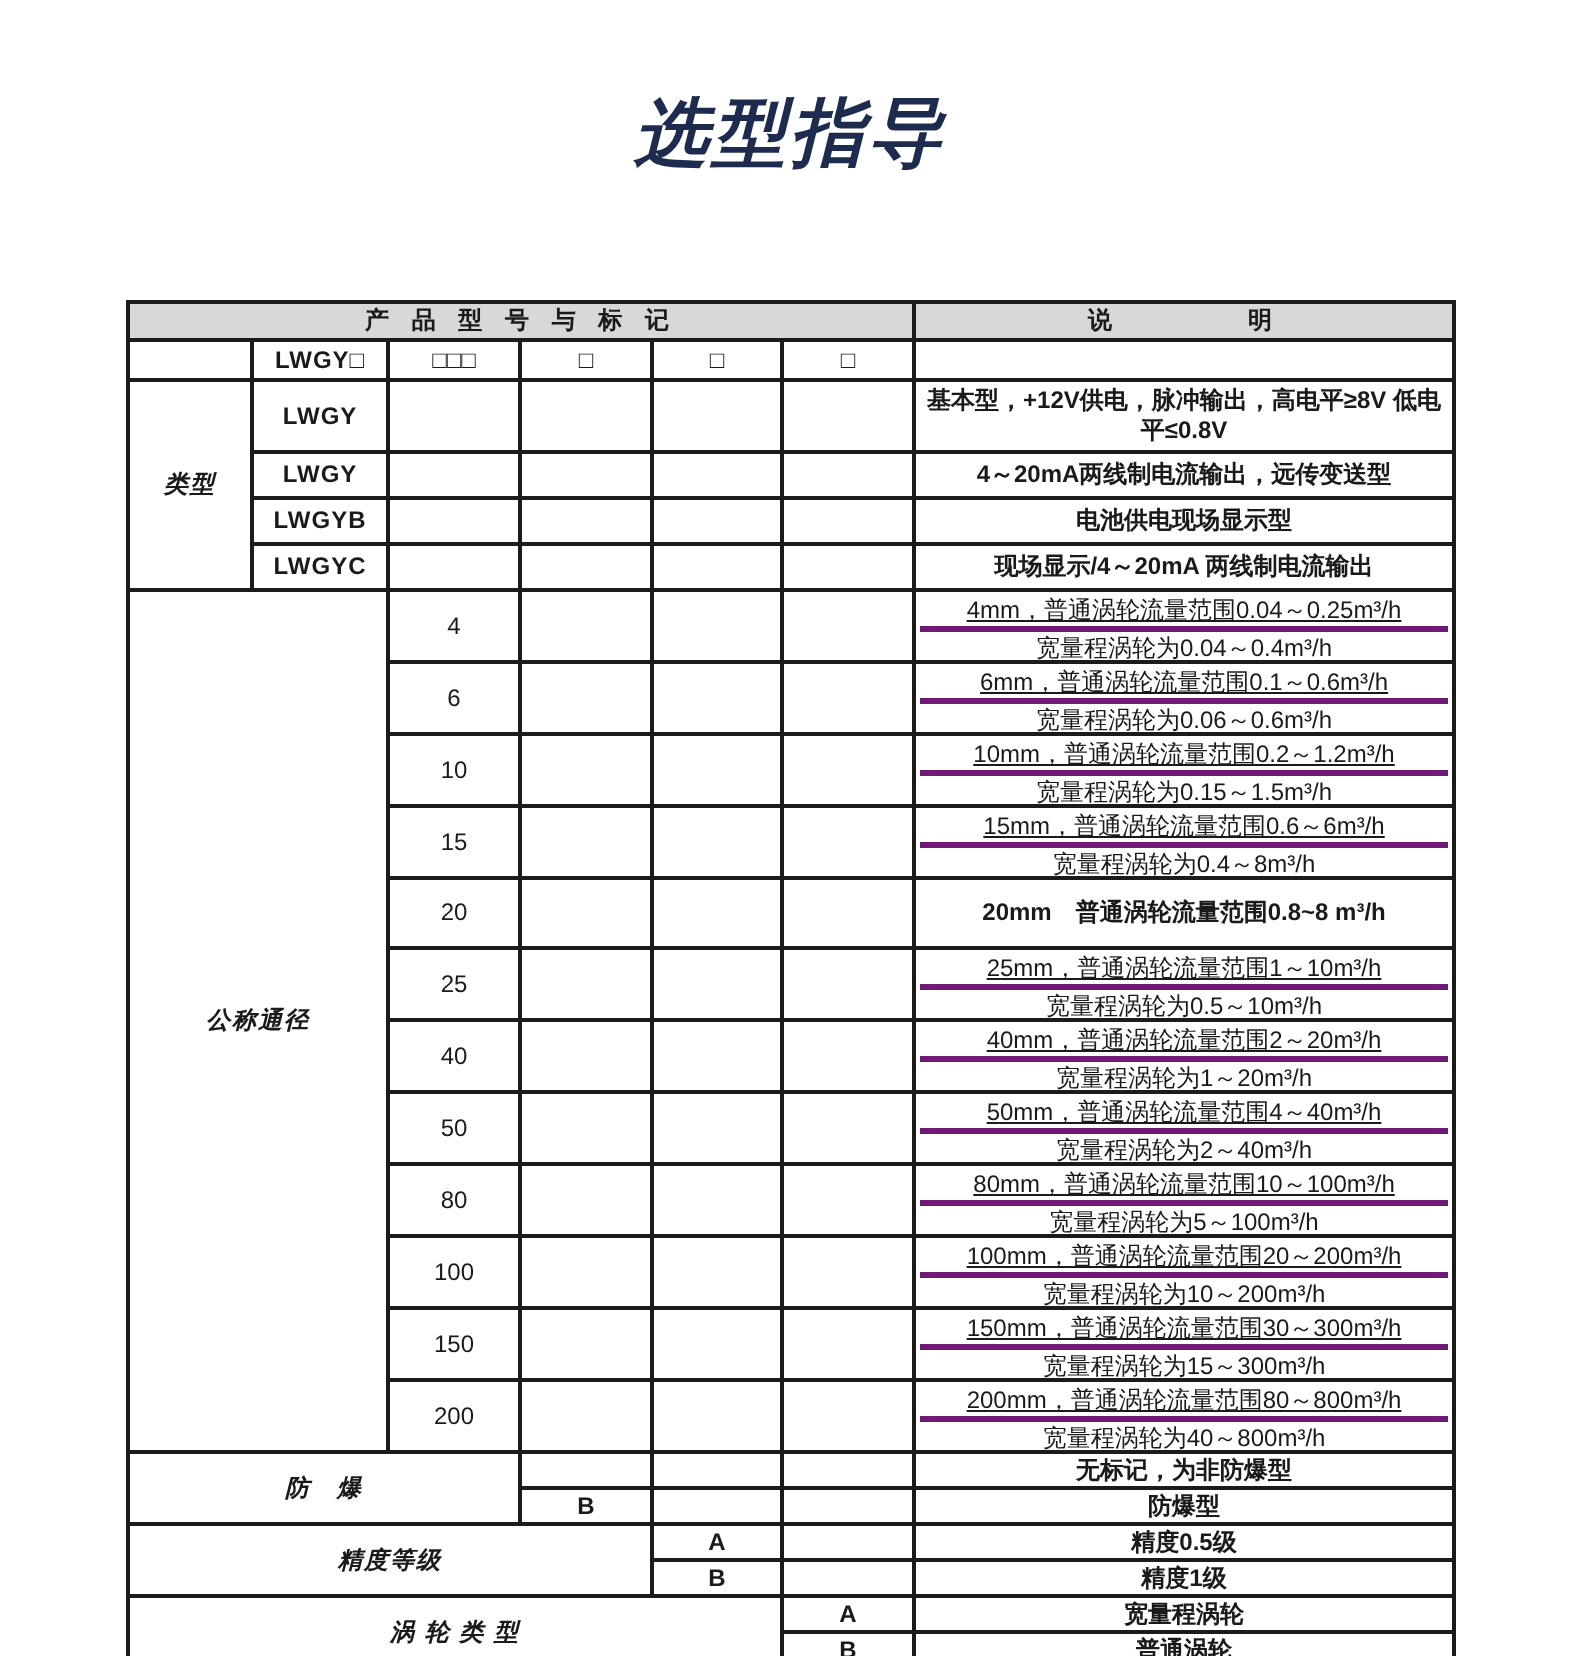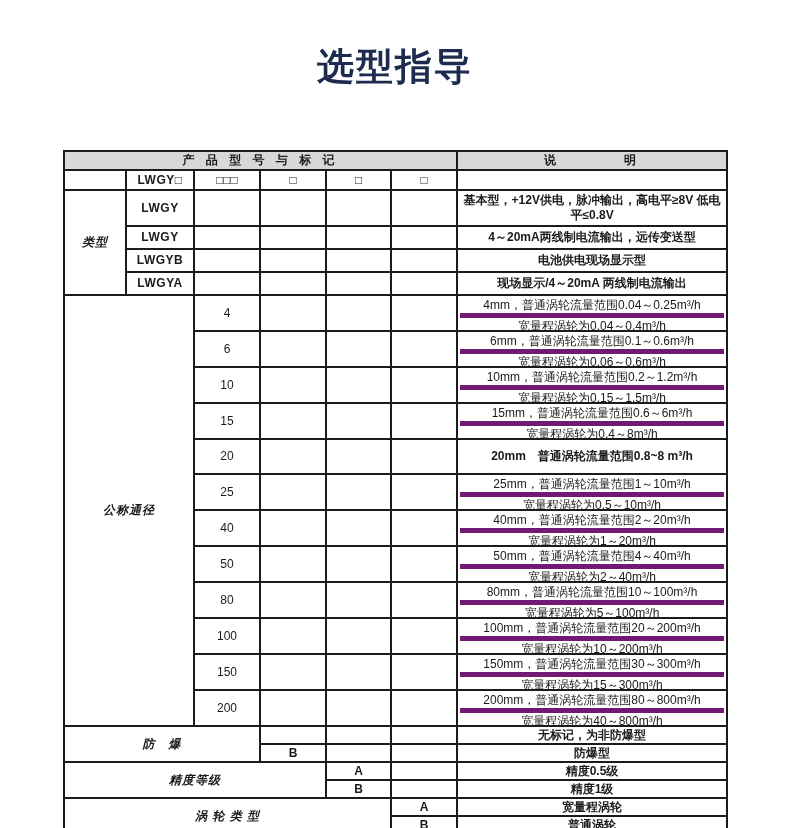--- a/index.html
+++ b/index.html
@@ -12,20 +12,21 @@
     overflow: hidden;
   }
   .page-title {
     position: absolute;
     top: 42px; left: 0; width: 790px;
     text-align: center;
     font-size: 37px;
     font-weight: bold;
     color: #1c2b4e;
     letter-spacing: 2px;
+    font-style: italic;
   }
   table.guide {
     position: absolute;
     left: 63px; top: 120px;
     width: 663px;
     border-collapse: collapse;
     table-layout: fixed;
     background: #ffffff;
     margin-top: 30px;
   }
@@ -57,22 +58,22 @@
     font-weight: bold;
     font-size: 12.5px;
     letter-spacing: 0.5px;
   }
   td.mark-cell { font-weight: bold; font-size: 12.5px; }
   td.squares-cell { font-weight: bold; font-size: 13px; }
   td.label-cell { font-weight: bold; font-size: 13px; letter-spacing: 1px; font-style: italic; }
   td.desc-cell { font-size: 12px; font-weight: bold; }
   td.desc2-cell { padding: 0; }
   .desc2-cell .line { height: 16px; line-height: 16px; }
-  .desc2-cell .line1 { padding-top: 1px; height: 17px; }
-  .desc2-cell .line2 { border-top: 5px solid #701a75; height: 17px; line-height: 16px; }
+  .desc2-cell .line1 { padding-top: 1px; height: 17px; text-decoration: underline; }
+  .desc2-cell .line2 { border-top: 3px solid #701a75; height: 17px; line-height: 16px; }
   td.size-cell { font-size: 12.5px; }
 </style>
 </head>
 <body>
 
 <div class="page-title">选型指导</div>
 
 <table class="guide">
   <colgroup>
     <col style="width:62px">
@@ -119,21 +120,21 @@
   </tr>
   <tr class="h-type">
     <td class="code-cell">LWGYB</td>
     <td></td>
     <td></td>
     <td></td>
     <td></td>
     <td class="desc-cell">电池供电现场显示型</td>
   </tr>
   <tr class="h-type">
-    <td class="code-cell">LWGYA</td>
+    <td class="code-cell">LWGYC</td>
     <td></td>
     <td></td>
     <td></td>
     <td></td>
     <td class="desc-cell">现场显示/4～20mA 两线制电流输出</td>
   </tr>
 
   <tr class="h-dbl">
     <td colspan="2" rowspan="12" class="label-cell">公称通径</td>
     <td class="size-cell">4</td>

